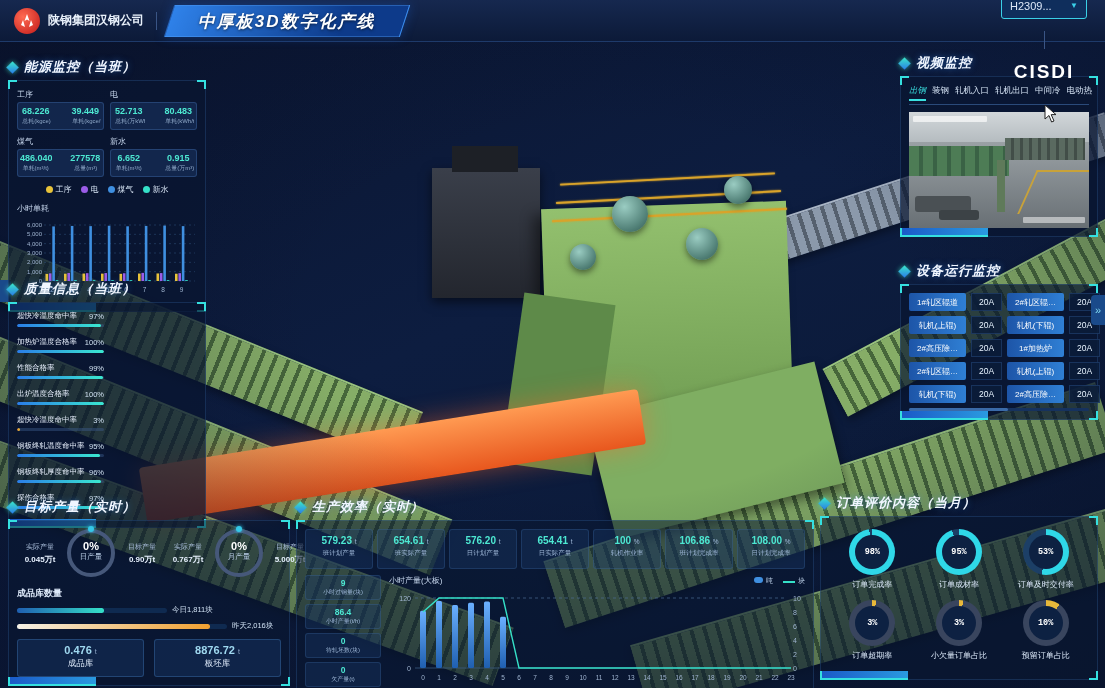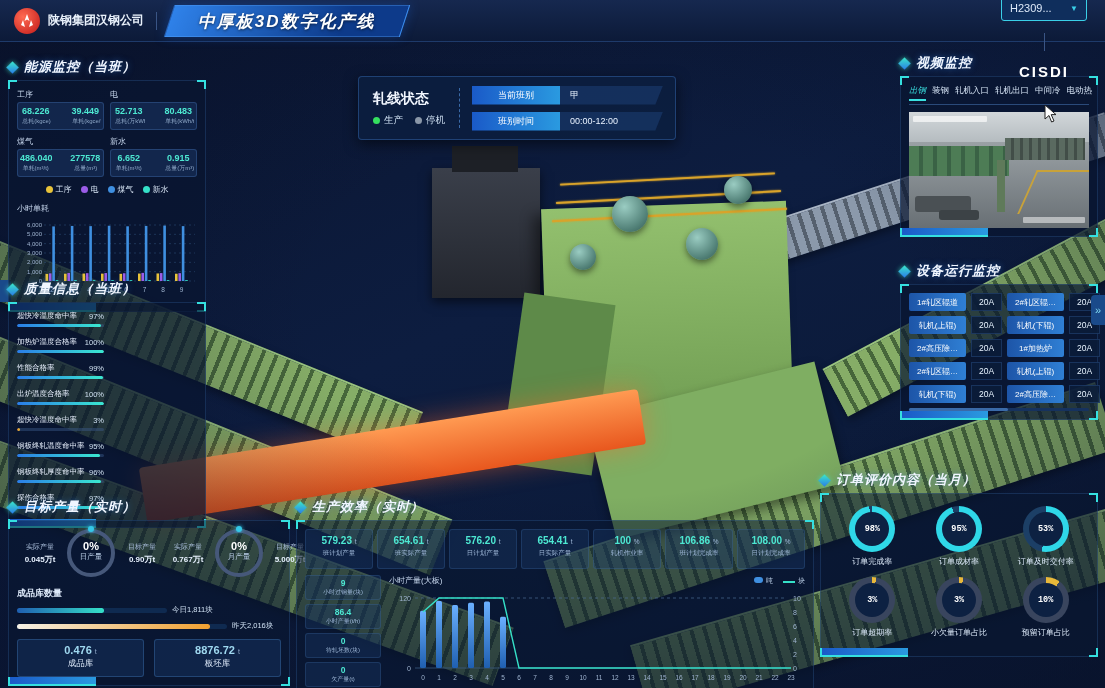--- a/index.html
+++ b/index.html
@@ -20,21 +20,21 @@
   .logo{width:26px;height:26px;margin-left:14px;border-radius:50%;background:radial-gradient(circle at 35% 35%,#ff6a52,#c01818);display:flex;align-items:center;justify-content:center;flex:none;}
   .company{font-size:12px;font-weight:bold;color:#e8f0fa;margin-left:8px;white-space:nowrap;}
   .hdr-sep{width:1px;height:18px;background:#3a5585;margin:0 12px;flex:none;}
   .banner{height:32px;padding:0 28px;background:linear-gradient(100deg,#2f82ea,#0d3a8a 75%);transform:skewX(-18deg);display:flex;align-items:center;border:1px solid rgba(90,170,255,.35);box-shadow:0 0 10px #1a5ac866;}
   .banner>span{transform:skewX(18deg);font-size:17px;font-weight:bold;font-style:italic;letter-spacing:2px;color:#fff;text-shadow:0 1px 3px #0009;white-space:nowrap;}
   .hdr-right{margin-left:auto;display:flex;align-items:center;gap:12px;margin-right:18px;flex-direction:column;}
   .toggle{width:46px;height:22px;border-radius:11px;background:#4a5668;position:relative;cursor:pointer;flex:none;}
   .knob{position:absolute;left:1px;top:1px;width:20px;height:20px;border-radius:50%;background:#141e30;display:flex;align-items:center;justify-content:center;}
   .select{min-width:86px;height:26px;border:1px solid #3ad0e8;background:#0f2e5c;border-radius:3px;display:flex;align-items:center;justify-content:space-between;gap:6px;padding:0 8px;font-size:11px;color:#dce8f8;cursor:pointer;}
   .caret{color:#3ad0e8;font-size:8px;}
-  .brand{font-size:15px;font-weight:800;letter-spacing:2px;color:#fff;}
+  .brand{font-size:19px;font-weight:800;letter-spacing:2px;color:#fff;}
   
   .panel{position:absolute;z-index:40;}
   .ptitle{display:flex;align-items:center;gap:7px;height:18px;margin-bottom:4px;}
   .pdiamond{width:9px;height:9px;flex:none;transform:rotate(45deg);background:linear-gradient(135deg,#3ae8c8,#2a7de8);box-shadow:0 0 5px #3ae8c8aa;}
   .ptext{font-size:13px;font-weight:bold;font-style:italic;color:#f0f6ff;letter-spacing:1px;text-shadow:0 0 6px #2a7de880;white-space:nowrap;}
   .pbody{position:relative;background:rgba(8,22,48,.70);border:1px solid rgba(70,130,210,.22);padding:8px;}
   .pbody.lite{background:rgba(10,24,50,.55);}
   .cnr{position:absolute;width:9px;height:9px;border:0 solid #35e0e0;}
   .cnr.tl{top:-1px;left:-1px;border-top-width:2px;border-left-width:2px;}
   .cnr.tr{top:-1px;right:-1px;border-top-width:2px;border-right-width:2px;}
@@ -122,21 +122,21 @@
   .effside{width:88px;display:flex;flex-direction:column;gap:4px;}
   .sbox{height:25px;background:rgba(26,54,100,.4);border:1px solid rgba(90,150,230,.18);border-radius:3px;text-align:center;padding-top:2px;overflow:hidden;}
   .sbox .v{font-size:8.5px;font-weight:bold;color:#4de8d2;}
   .sbox .l{font-size:6px;color:#9fb8d8;white-space:nowrap;}
   .effchart{flex:1;position:relative;}
   .effchart-head{display:flex;justify-content:space-between;align-items:center;}
   .hlegend{display:flex;gap:10px;font-size:7px;color:#bcd0e8;align-items:center;}
   .hlegend .mbar{width:9px;height:6px;border-radius:3px;background:#3f8fe0;display:inline-block;margin-right:3px;}
   .hlegend .mline{width:12px;height:2px;background:#35e0c8;display:inline-block;margin-right:3px;}
   
-  #p-orders{left:820px;top:471px;width:278px;}
+  #p-orders{left:820px;top:494px;width:278px;}
   .ogrid{display:flex;flex-wrap:wrap;}
   .ocell{width:33.33%;text-align:center;margin-bottom:10px;}
   .donut{width:46px;height:46px;border-radius:50%;position:relative;margin:0 auto;font-family:Liberation Mono, monospace;}
   .donut::after{content:"";position:absolute;inset:6px;border-radius:50%;background:#0d2142;}
   .donut .pv{position:absolute;inset:0;display:flex;align-items:center;justify-content:center;font-size:8.5px;font-weight:bold;color:#fff;z-index:2;}
   .olabel{font-size:8px;color:#dbe8f8;margin-top:4px;white-space:nowrap;}
   
   .expander{position:absolute;right:0;top:295px;width:14px;height:30px;z-index:45;background:#1a4a8a;border-radius:4px 0 0 4px;color:#7fd8f0;font-size:11px;display:flex;align-items:center;justify-content:center;cursor:pointer;}
   .ltab{position:absolute;left:0;top:280px;width:11px;height:22px;z-index:39;background:#1a4a8a;border-radius:0 3px 3px 0;cursor:pointer;}
   .cursor{position:absolute;left:1044px;top:104px;z-index:99;}
@@ -193,46 +193,20 @@
       </div>
       <div class="select">
         <span>H2309...</span>
         <span class="caret">▼</span>
       </div>
       <div class="hdr-sep"></div>
       <div class="brand">CISDI</div>
     </div>
   </header>
 
-  <div class="ls">
-    <div class="ls-left">
-      <div class="ls-title">轧线状态</div>
-      <div class="ls-legend">
-        <span>
-            <i class="dot" id="lsdot0" style="background: rgb(53, 224, 95);"></i>
-            <b style="font-weight:normal">生产</b>
-          </span>
-        <span>
-            <i class="dot" id="lsdot1" style="background: rgb(138, 151, 168);"></i>
-            <b style="font-weight:normal">停机</b>
-          </span>
-      </div>
-    </div>
-    <div class="ls-div"></div>
-    <div class="ls-right">
-      <div class="bdg">
-        <span class="bl">当前班别</span>
-        <span class="bv">甲</span>
-      </div>
-      <div class="bdg">
-        <span class="bl">班别时间</span>
-        <span class="bv">00:00-12:00</span>
-      </div>
-    </div>
-  </div>
 
   <section class="panel" id="p-energy">
     <div class="ptitle">
         <i class="pdiamond"></i>
         <span class="ptext">能源监控（当班）</span>
       </div>
     <div class="pbody">
       <span class="cnr tl"></span><span class="cnr tr"></span><span class="cnr bl"></span><span class="cnr br"></span>
       <div class="quads">
         <div class="quad">

